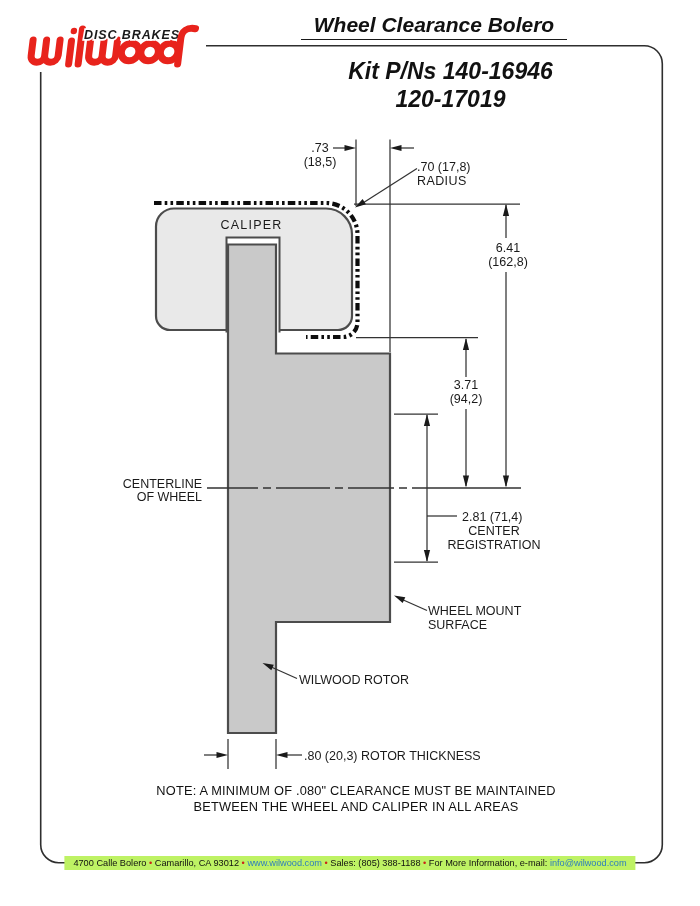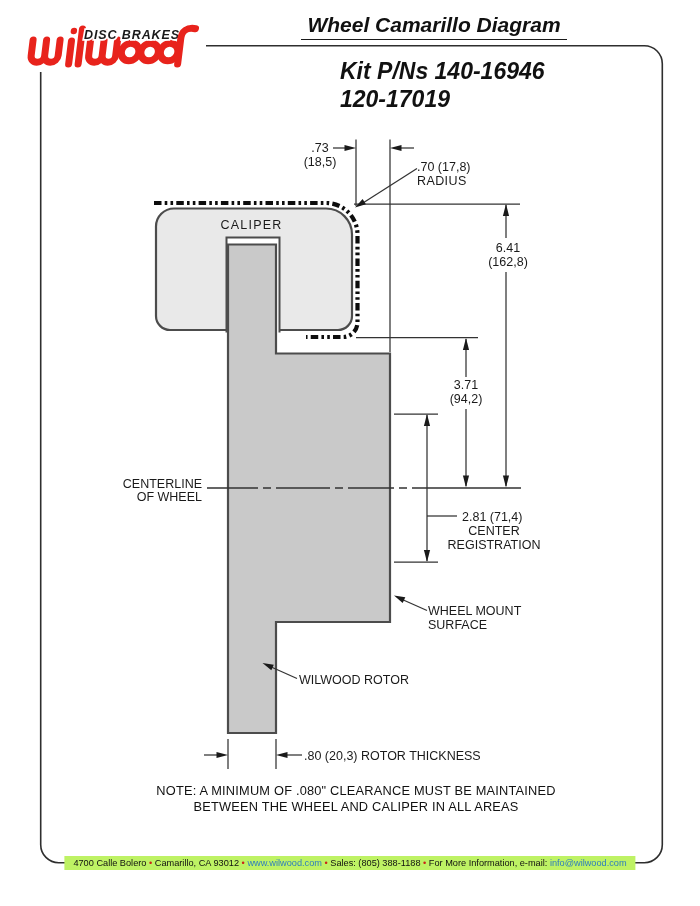--- a/index.html
+++ b/index.html
@@ -8,21 +8,21 @@
     font-family:"Liberation Sans", sans-serif; overflow:hidden;
   }
   .page svg { position:absolute; left:0; top:0; }
   .overlay { position:absolute; }
   .title-block {
     left:301px; top:13px; width:266px; text-align:center;
     font-style:italic; font-weight:bold; font-size:21px; color:#111;
     border-bottom:1.8px solid #1a1a1a; padding-bottom:3px; line-height:23px;
   }
   .kit-block {
-    left:340px; top:57px; width:221px; text-align:left;
+    left:340px; top:57px; width:221px; text-align:center;
     font-style:italic; font-weight:bold; font-size:23px; color:#111;
     line-height:28px;
   }
   .note-block {
     left:6px; top:783px; width:700px; text-align:center;
     font-size:12.8px; color:#111; line-height:16.2px; letter-spacing:0.2px;
   }
   .footer-line {
     left:50%; top:856px; transform:translateX(-50%);
     background:#bef264; padding:0 9px; white-space:nowrap;
@@ -165,21 +165,21 @@
   <text x="202" y="500.5" font-size="12.5" text-anchor="end">OF WHEEL</text>
 
   <text x="428" y="614.5" font-size="12.5">WHEEL MOUNT</text>
   <text x="428" y="628.5" font-size="12.5">SURFACE</text>
 
   <text x="299" y="684" font-size="12.5">WILWOOD ROTOR</text>
 
   <text x="304" y="759.5" font-size="12.5">.80 (20,3) ROTOR THICKNESS</text>
 </svg>
 
-<div class="overlay title-block">Wheel Camarillo Diagram</div>
+<div class="overlay title-block">Wheel Clearance Bolero</div>
 
 <div class="overlay kit-block">
   <div>Kit P/Ns 140-16946</div>
   <div>120-17019</div>
 </div>
 
 <div class="overlay note-block">
   <div>NOTE: A MINIMUM OF .080" CLEARANCE MUST BE MAINTAINED</div>
   <div>BETWEEN THE WHEEL AND CALIPER IN ALL AREAS</div>
 </div>

